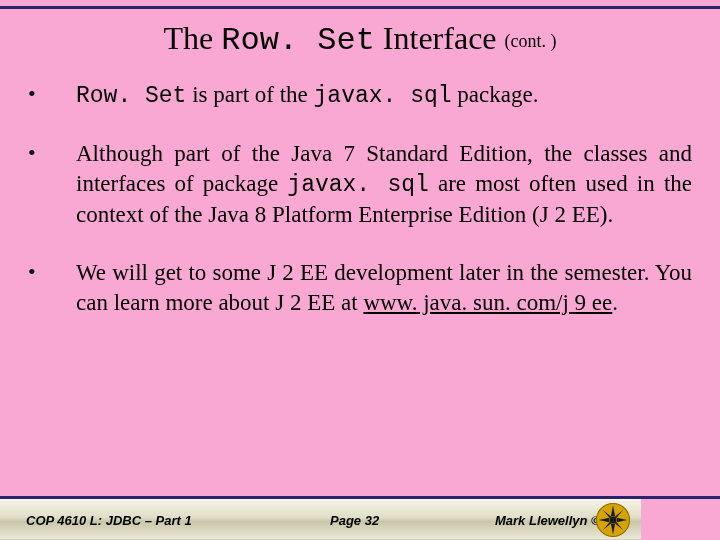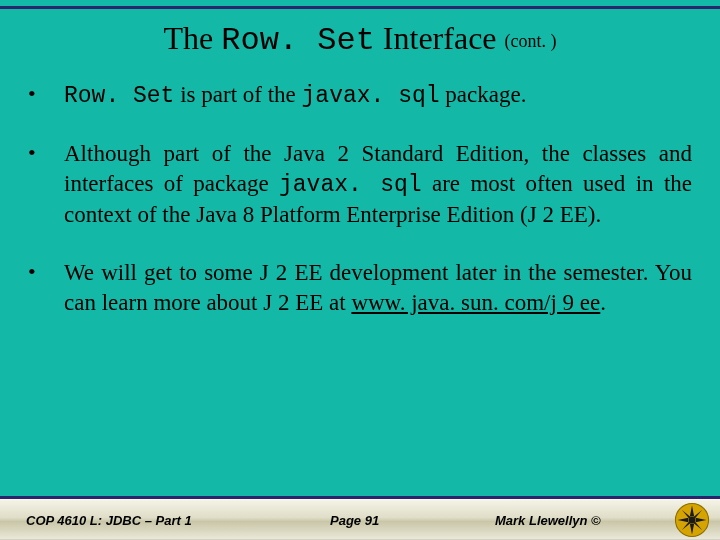--- a/index.html
+++ b/index.html
@@ -6,21 +6,21 @@
   html, body { width: 720px; height: 540px; overflow: hidden; }
   body {
     font-family: "Times New Roman", Times, serif;
     background: #ffffff;
     position: relative;
   }
   .slide {
     width: 720px;
     height: 540px;
     position: relative;
-    background: #14b8a6;
+    background: #f9a8d4;
   }
   .top-rule {
     position: absolute;
     top: 6px;
     left: 0;
     width: 720px;
     height: 3px;
     background: #2a246e;
   }
   .title {
@@ -54,20 +54,21 @@
     line-height: 28px;
     color: #000;
     margin-right: 30px;
   }
   .btext {
     font-size: 23px;
     line-height: 30px;
     color: #000;
     text-align: justify;
     flex: 1;
+    margin-left: 12px;
   }
   .btext .mono { font-family: "Courier New", Courier, monospace; }
   .btext .underline { text-decoration: underline; }
   .footer {
     position: absolute;
     bottom: 0;
     left: 0;
     width: 720px;
     height: 44px;
   }
@@ -76,21 +77,21 @@
     top: 0;
     left: 0;
     width: 720px;
     height: 3px;
     background: #2a246e;
   }
   .footer-bar {
     position: absolute;
     top: 3px;
     left: 0;
-    width: 720px;
+    width: 641px;
     height: 41px;
     background: linear-gradient(to bottom, #f5f4e8 0%, #e0dec8 45%, #c9c6a8 55%, #eceadb 100%);
     box-shadow: inset 0 1px 0 rgba(255,255,255,0.6), inset 0 -1px 0 rgba(0,0,0,0.1);
   }
   .footer-left, .footer-center, .footer-right {
     position: absolute;
     top: 50%;
     transform: translateY(-50%);
     font-family: Arial, Helvetica, sans-serif;
     font-weight: bold;
@@ -126,38 +127,38 @@
     <div class="bullet">
       <div class="dot">•</div>
       <div class="btext">
         <span class="mono">Row. Set</span><span> is part of the </span><span class="mono">javax. sql</span><span> package.</span>
       </div>
     </div>
 
     <div class="bullet">
       <div class="dot">•</div>
       <div class="btext">
-        <span>Although part of the Java 2 Standard Edition, the classes and interfaces of package </span><span class="mono">javax. sql</span><span> are most often used in the context of the Java 8 Platform Enterprise Edition (J 2 EE).</span>
+        <span>Although part of the Java 7 Standard Edition, the classes and interfaces of package </span><span class="mono">javax. sql</span><span> are most often used in the context of the Java 8 Platform Enterprise Edition (J 2 EE).</span>
       </div>
     </div>
 
     <div class="bullet">
       <div class="dot">•</div>
       <div class="btext">
         <span>We will get to some J 2 EE development later in the semester.  You can learn more about J 2 EE at </span><span class="underline">www. java. sun. com/j 9 ee</span><span>.</span>
       </div>
     </div>
 
   </div>
 
   <div class="footer">
     <div class="footer-rule"></div>
     <div class="footer-bar">
       <div class="footer-left">COP 4610 L: JDBC – Part 1</div>
-      <div class="footer-center">Page 91</div>
+      <div class="footer-center">Page 32</div>
       <div class="footer-right">Mark Llewellyn ©</div>
       <div class="logo">
         <svg viewBox="0 0 100 100">
           <circle cx="50" cy="50" r="46" fill="#d6a400" stroke="#8a6d00" stroke-width="3"></circle>
           <g fill="#1a1a1a">
             <circle cx="50" cy="50" r="9"></circle>
             <path d="M50 10 L56 40 L44 40 Z"></path>
             <path d="M50 90 L56 60 L44 60 Z"></path>
             <path d="M10 50 L40 44 L40 56 Z"></path>
             <path d="M90 50 L60 44 L60 56 Z"></path>

